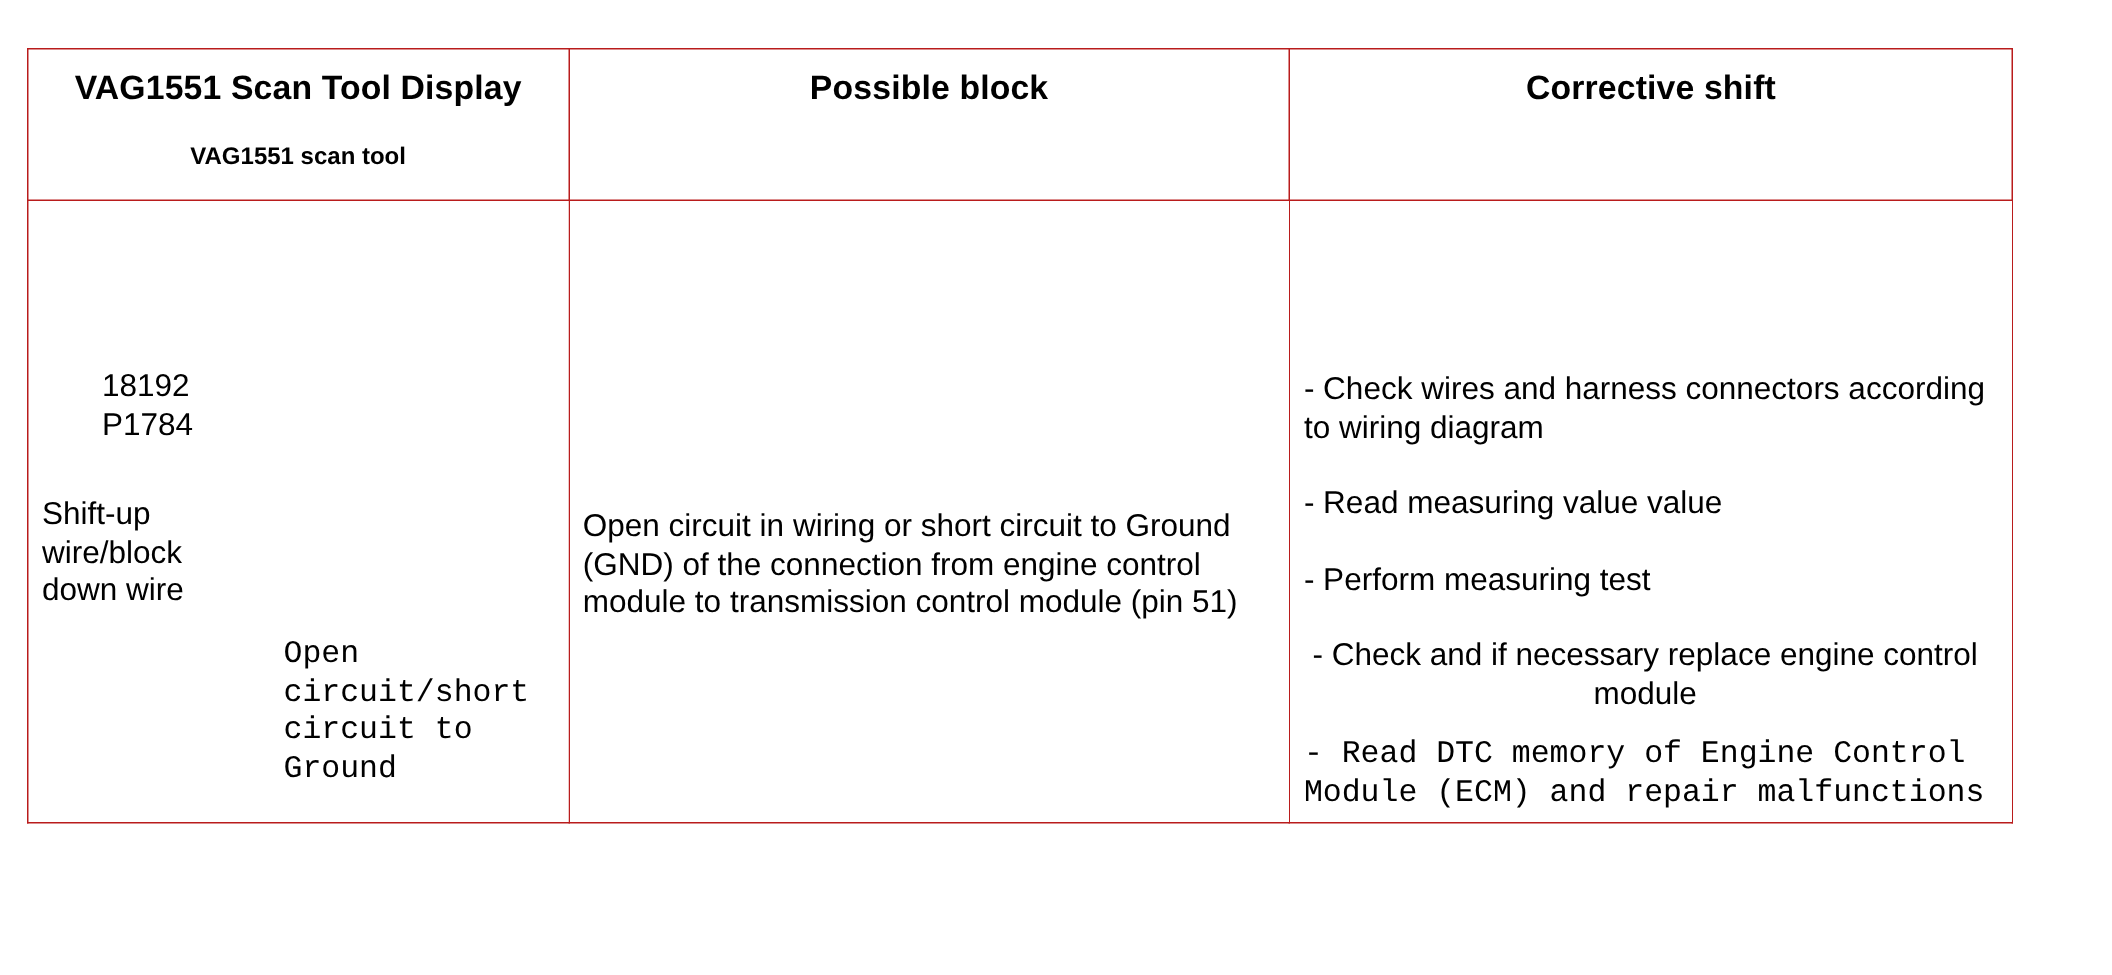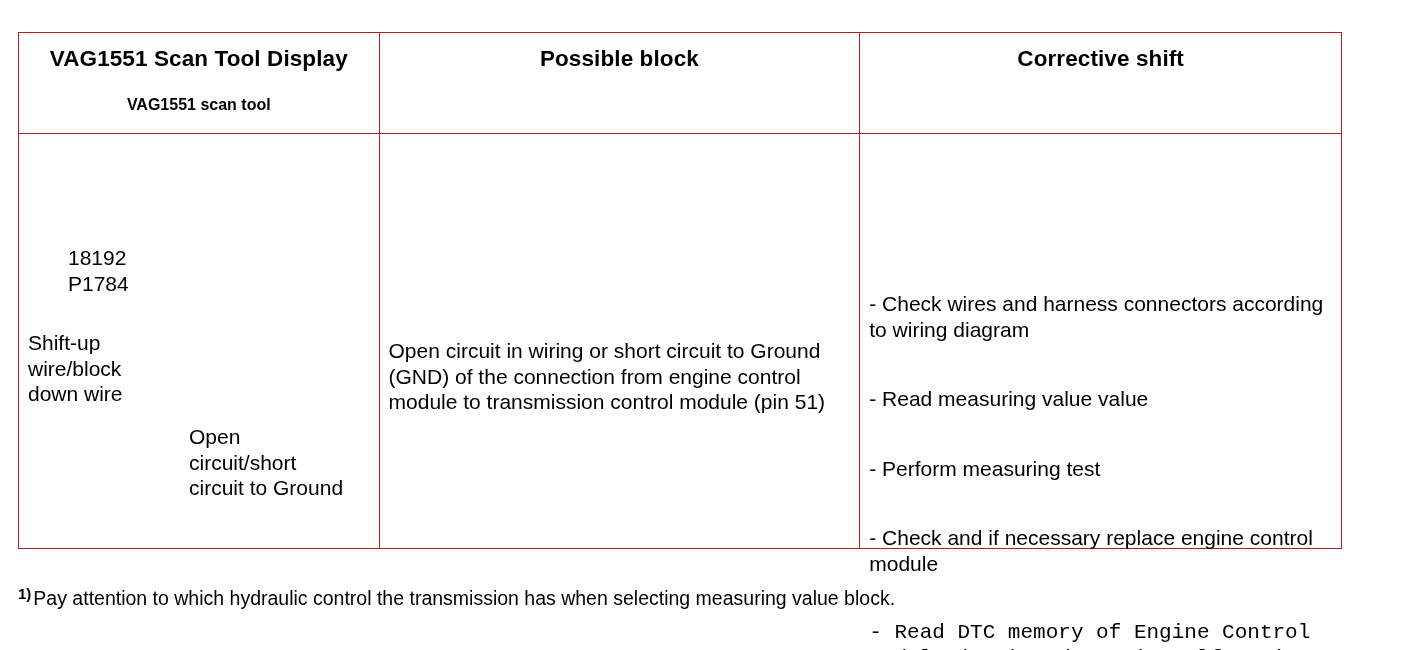--- a/index.html
+++ b/index.html
@@ -80,20 +80,21 @@
     position: absolute;
     left: 9px;
     top: 196px;
     white-space: pre-line;
   }
   .c1-open {
     position: absolute;
     left: 170px;
     top: 290px;
     white-space: pre-line;
+    font-family: Liberation Mono, monospace;
   }
 
   
   .c2-cause {
     position: absolute;
     left: 9px;
     top: 204px;
     width: 440px;
     white-space: pre-line;
   }
@@ -104,24 +105,24 @@
     left: 9px;
     top: 113px;
     width: 455px;
     list-style: none;
     margin: 0;
     padding: 0;
   }
   .c3-list li {
     white-space: pre-line;
     margin-bottom: 25px;
-    margin-top: 44px;
   }
   .c3-list li.tight {
     margin-bottom: 16px;
+    text-align: center;
   }
   .c3-list li:last-child {
     margin-bottom: 0;
     font-family: Liberation Mono, monospace;
   }
 
   
   .footnote {
     position: absolute;
     left: 18px;
@@ -187,17 +188,14 @@
             <li>- Perform measuring test</li>
             <li class="tight">- Check and if necessary replace engine control module</li>
             <li>- Read DTC memory of Engine Control Module (ECM) and repair malfunctions</li>
           </ul>
         </td>
 
       </tr>
     </tbody>
   </table>
 
-  <div class="footnote">
-    <span class="fn-marker">1)</span><span>Pay attention to which hydraulic control the transmission has when selecting measuring value block.</span>
-  </div>
 
 </div>
 
 </body></html>

